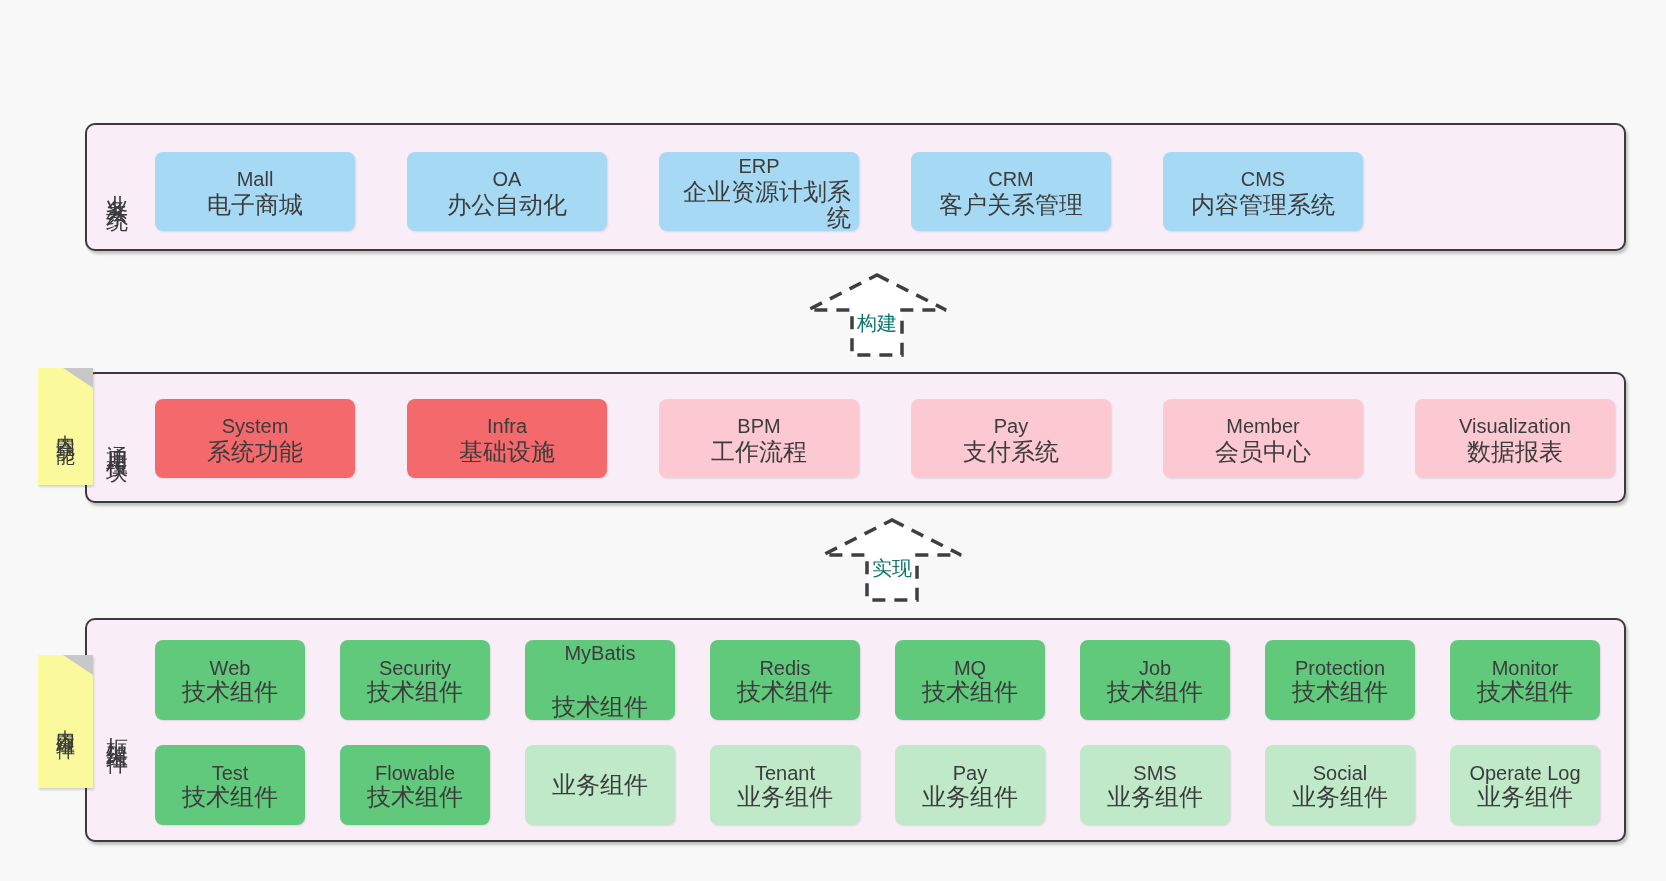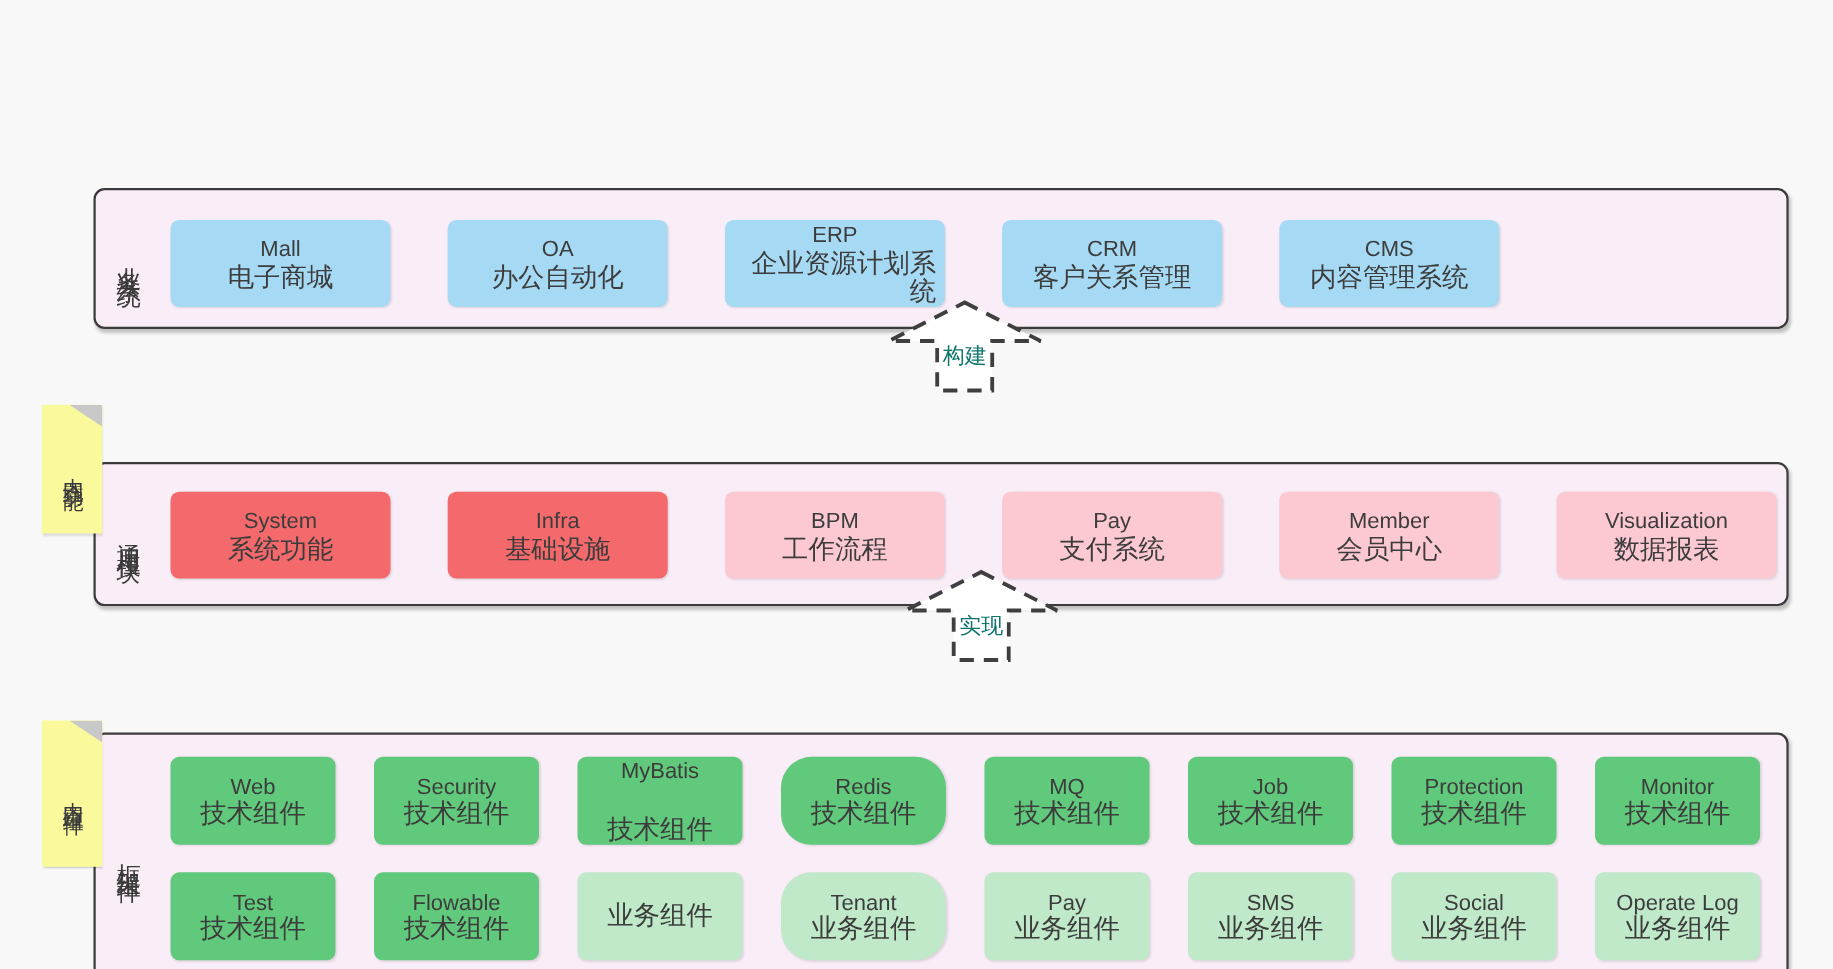--- a/index.html
+++ b/index.html
@@ -1,20 +1,20 @@
 <!DOCTYPE html>
 <html><head>
 <meta charset="utf-8">
 <style>
   html,body{margin:0;padding:0;background:#f8f8f8;font-family:"Liberation Sans","DejaVu Sans",sans-serif;}
   #canvas{position:relative;width:1666px;height:881px;background:#f8f8f8;overflow:hidden;}
 
   
   .band{position:absolute;left:85px;width:1541px;background:#f9edf7;border:2px solid #3b3b3b;
-        border-radius:10px;box-shadow:2px 3px 3px rgba(0,0,0,0.22);box-sizing:border-box;margin-top:48px;}
+        border-radius:10px;box-shadow:2px 3px 3px rgba(0,0,0,0.22);box-sizing:border-box;}
   #band-business{top:123px;height:128px;}
   #band-modules{top:372px;height:131px;}
   #band-components{top:618px;height:224px;}
 
   .band-label{position:absolute;left:10px;top:0;bottom:0;width:40px;display:flex;align-items:center;justify-content:center;
         writing-mode:vertical-rl;text-orientation:upright;font-size:22px;letter-spacing:5px;color:#3a3a3a;}
 
   
   .dbox{position:absolute;border-radius:8px;display:flex;flex-direction:column;align-items:center;justify-content:center;
         text-align:center;color:#3c3c3c;line-height:26px;padding:0 8px;box-sizing:border-box;
@@ -28,21 +28,21 @@
   .pink{background:#fcc9d2;}
   .green{background:#61c97c;}
   .lightgreen{background:#bfe9c8;}
 
   
   .c6-0{left:68px;} .c6-1{left:320px;} .c6-2{left:572px;text-align:right;} .c6-3{left:824px;} .c6-4{left:1076px;} .c6-5{left:1328px;}
   #band-business .dbox{top:27px;}
   #band-modules .dbox{top:25px;}
 
   
-  .c8-0{left:68px;} .c8-1{left:253px;} .c8-2{left:438px;gap:30px;} .c8-3{left:623px;border-radius:28px;} .c8-4{left:808px;}
+  .c8-0{left:68px;} .c8-1{left:253px;} .c8-2{left:438px;gap:30px;} .c8-3{left:623px;} .c8-4{left:808px;}
   .c8-5{left:993px;} .c8-6{left:1178px;} .c8-7{left:1363px;}
   .row1{top:20px;} .row2{top:125px;}
 
   
   .note{position:absolute;left:38px;width:55px;background:#fafa9d;z-index:3;
         box-shadow:1px 2px 2px rgba(0,0,0,0.15);display:flex;align-items:center;justify-content:center;}
   #note-functions{top:368px;height:117px;}
   #note-components{top:655px;height:133px;}
   .note .ntext{writing-mode:vertical-rl;text-orientation:upright;font-size:19px;letter-spacing:4px;color:#3a3a3a;}
   .note .fold{position:absolute;top:0;right:0;width:30px;height:20px;background:#c8c8c8;

